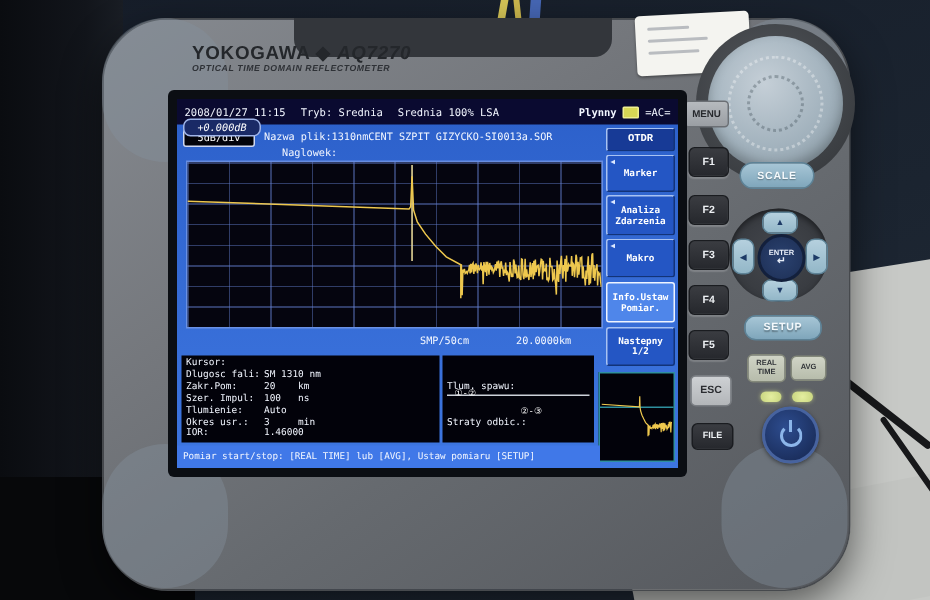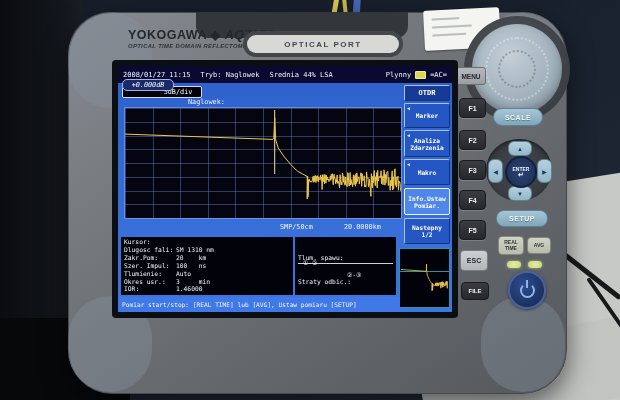--- a/index.html
+++ b/index.html
@@ -125,23 +125,20 @@
   <div class="abs bumper" style="left:481px;top:296px;"></div>
   <div class="abs top-recess"></div>
 
   <div class="abs brand-row">
     <span>YOKOGAWA</span>
     <span>◆</span>
     <span class="model">AQ7270</span>
   </div>
   <div class="abs subtitle">OPTICAL TIME DOMAIN REFLECTOMETER</div>
 
-  <div class="abs port-recess">
-    <div class="abs port-oval">OPTICAL PORT</div>
-  </div>
 
   <div class="abs sticker">
     <i style="top:8px;width:28px;"></i>
       <i style="top:16px;width:40px;"></i>
       <i style="top:24px;width:34px;"></i>
   </div>
 
   <div class="abs knob-recess">
     <div class="abs knob">
       <div class="abs knob-ring"></div>
@@ -185,28 +182,29 @@
   <div class="abs led" style="left:528px;top:261px;width:14px;"></div>
   <div class="abs power-key">
     <div class="pwr-glyph"></div>
   </div>
 
   <div class="abs screen-frame">
     <div class="abs screen">
 
       <div class="abs status-bar">
         <span>2008/01/27 11:15</span>
-        <span>Tryb: Naglowek</span>
-        <span>Srednia 44% LSA</span>
-        <span style="margin-left:auto;">Plynny</span>
+        <span>Tryb: Srednia</span>
+        <span>Srednia 100% LSA</span>
+        <span style="margin-left:auto;font-weight:bold;">Plynny</span>
         <span class="batt" style="margin-left:-6px;"></span>
         <span style="margin-left:-6px;">=AC=</span>
       </div>
 
-      <div class="abs boxkey" style="left:4px;top:20px;width:46px;height:10px;padding-left:32px;">5dB/div</div>
+      <div class="abs boxkey" style="left:4px;top:20px;width:46px;height:10px;">5dB/div</div>
+      <div class="abs ftext" style="left:58px;top:21px;">Nazwa plik:1310nmCENT SZPIT GIZYCKO-SI0013a.SOR</div>
       <div class="abs pillfield" style="left:4px;top:13px;width:50px;height:10px;font-style:italic;">+0.000dB</div>
       <div class="abs ftext" style="left:58px;top:32px;padding-left:12px;">Naglowek:</div>
 
       <div class="abs graph">
         <svg width="276" height="110" viewBox="0 0 276 110" style="position:absolute;left:0;top:0;">
           <line x1="149.7" y1="2" x2="149.7" y2="66" stroke="#f2e3a0" stroke-width="1"></line>
           <path d="M0.0 26.1 L147.7 31.4 L148.8 29.7 L149.7 9.6 L150.7 31.9 L153.2 39.9 L158.7 48.1 L165.6 56.4 L172.5 63.2 L182.2 68.5 L182.2 90.9 L182.6 68.1 L183.1 88.8 L183.6 71.7 L184.1 72.8 L184.6 71.3 L185.1 74.3 L185.5 73.9 L186.0 73.2 L186.5 74.2 L187.0 72.8 L187.5 72.0 L188.0 68.6 L188.4 74.3 L188.9 67.9 L189.4 73.6 L189.9 68.3 L190.4 67.4 L190.9 74.6 L191.3 68.4 L191.8 72.9 L192.3 67.6 L192.8 70.1 L193.3 74.1 L193.8 68.6 L194.2 71.3 L194.7 71.8 L195.2 70.9 L195.7 66.9 L196.2 72.5 L196.7 69.1 L197.1 81.5 L197.6 66.7 L198.1 69.7 L198.6 73.5 L199.1 66.6 L199.5 76.0 L200.0 66.6 L200.5 69.2 L201.0 75.1 L201.5 67.3 L202.0 71.8 L202.4 69.0 L202.9 71.8 L203.4 70.9 L203.9 73.7 L204.4 72.7 L204.9 70.7 L205.3 68.1 L205.8 72.4 L206.3 66.3 L206.8 70.9 L207.3 65.7 L207.8 69.2 L208.2 76.7 L208.7 67.7 L209.2 66.2 L209.7 70.7 L210.2 70.4 L210.7 75.9 L211.1 71.7 L211.6 74.1 L212.1 67.1 L212.6 75.4 L213.1 73.2 L213.6 74.0 L214.0 76.6 L214.5 79.7 L215.0 66.7 L215.5 71.6 L216.0 76.7 L216.5 74.5 L216.9 76.7 L217.4 65.0 L217.9 66.6 L218.4 74.3 L218.9 68.3 L219.4 74.1 L219.8 77.1 L220.3 76.7 L220.8 69.1 L221.3 77.5 L221.8 77.1 L222.2 78.7 L222.7 64.7 L223.2 65.0 L223.7 75.3 L224.2 78.1 L224.7 74.4 L225.1 64.5 L225.6 77.1 L226.1 71.5 L226.6 75.8 L227.1 75.5 L227.6 78.7 L228.0 73.6 L228.5 66.8 L229.0 76.7 L229.5 72.2 L230.0 67.4 L230.5 78.2 L230.9 65.8 L231.4 75.6 L231.9 65.1 L232.4 73.5 L232.9 70.1 L233.4 69.0 L233.8 68.8 L234.3 76.1 L234.8 72.7 L235.3 68.3 L235.8 64.8 L236.3 65.1 L236.7 78.3 L237.2 65.8 L237.7 72.5 L238.2 71.7 L238.7 72.4 L239.2 67.8 L239.6 78.8 L240.1 77.0 L240.6 79.1 L241.1 78.0 L241.6 63.9 L242.1 69.6 L242.5 69.8 L243.0 69.7 L243.5 78.7 L244.0 77.9 L244.5 71.3 L245.0 78.0 L245.4 81.2 L245.9 88.4 L246.4 65.7 L246.9 77.9 L247.4 79.9 L247.8 68.3 L248.3 74.6 L248.8 66.4 L249.3 62.5 L249.8 73.1 L250.3 77.7 L250.7 68.7 L251.2 72.7 L251.7 64.6 L252.2 79.9 L252.7 62.3 L253.2 73.1 L253.6 71.7 L254.1 68.2 L254.6 69.2 L255.1 68.9 L255.6 69.3 L256.1 62.7 L256.5 75.9 L257.0 67.6 L257.5 68.4 L258.0 76.8 L258.5 70.6 L259.0 61.8 L259.4 63.6 L259.9 77.2 L260.4 66.5 L260.9 75.2 L261.4 70.0 L261.9 63.9 L262.3 64.0 L262.8 63.5 L263.3 77.6 L263.8 69.6 L264.3 77.2 L264.8 77.5 L265.2 82.3 L265.7 72.3 L266.2 78.0 L266.7 69.1 L267.2 62.9 L267.7 82.0 L268.1 68.7 L268.6 80.9 L269.1 72.2 L269.6 61.9 L270.1 60.8 L270.5 77.3 L271.0 68.7 L271.5 79.2 L272.0 72.0 L272.5 70.1 L273.0 68.2 L273.4 82.3 L273.9 73.0 L274.4 75.0 L274.9 74.5 L275.4 79.6 L275.9 83.2" fill="none" stroke="#eec84e" stroke-width="1"></path>
         </svg>
       </div>
 

